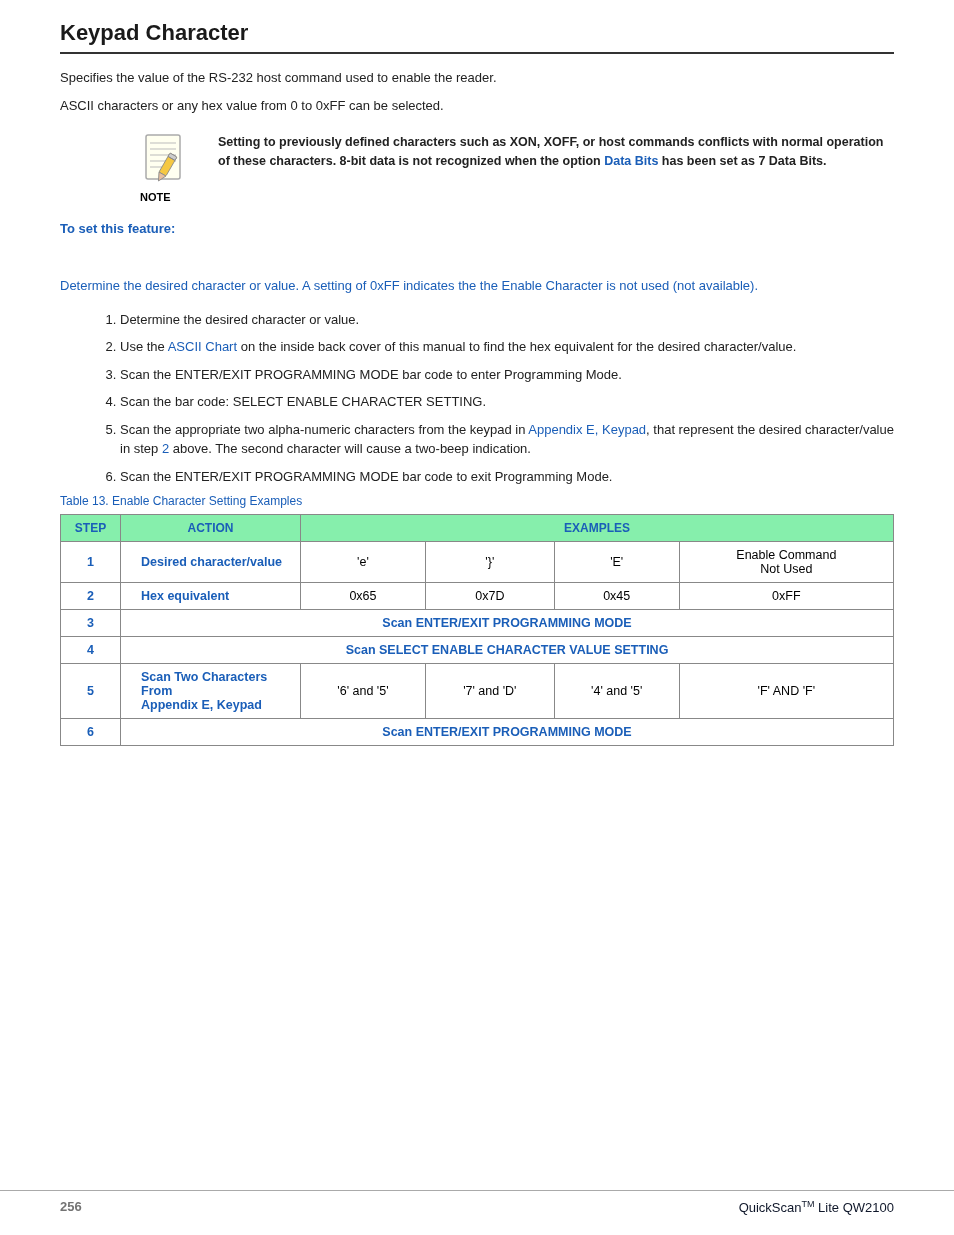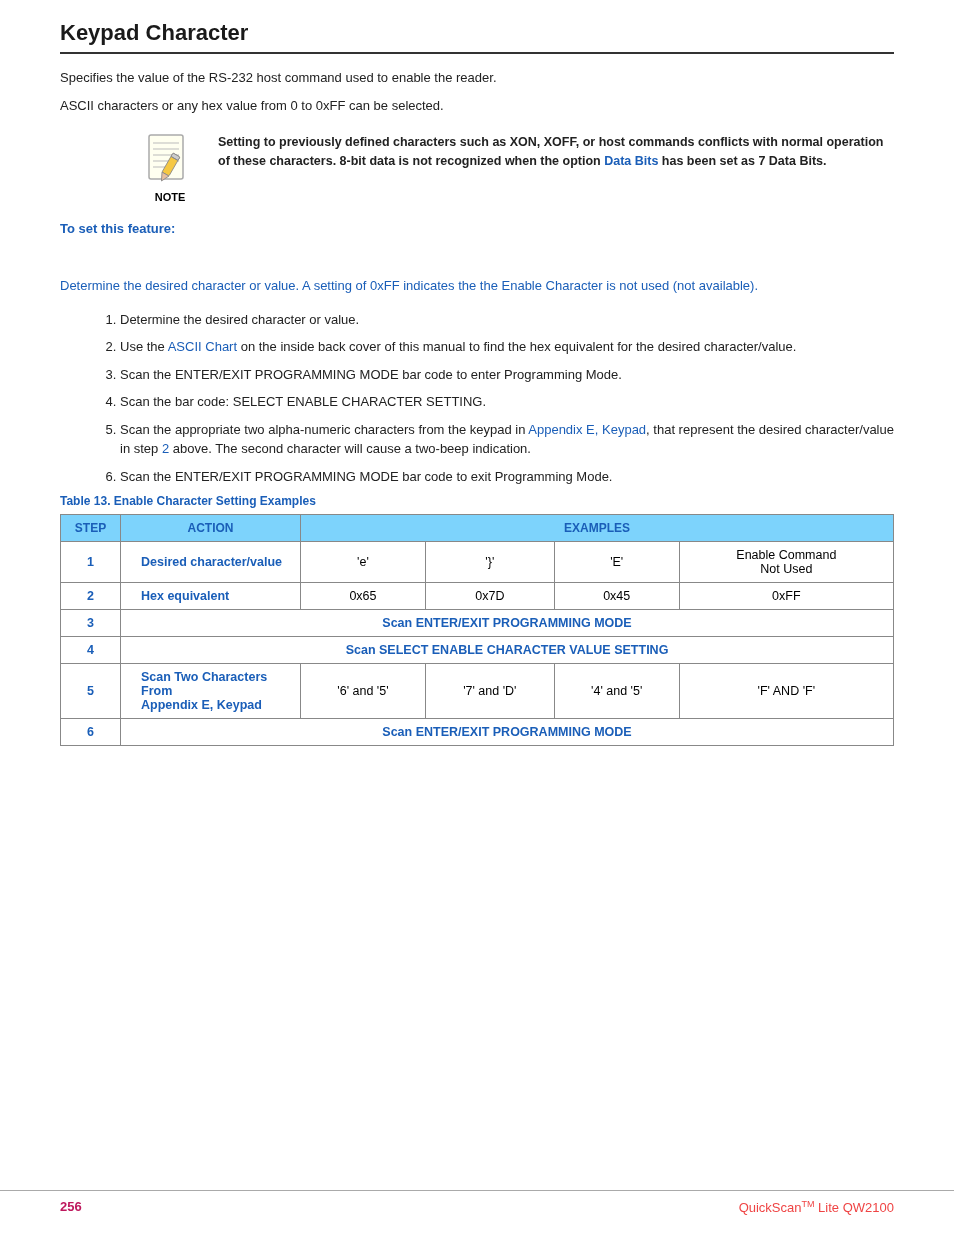--- a/index.html
+++ b/index.html
@@ -41,21 +41,20 @@
     }
     .note-box {
       display: flex;
       align-items: flex-start;
       margin: 18px 0 18px 80px;
       gap: 18px;
     }
     .note-icon {
       display: flex;
       flex-direction: column;
-      align-items: center;
       min-width: 60px;
     }
     .note-label {
       font-size: 11px;
       font-weight: bold;
       margin-top: 4px;
     }
     .note-text {
       font-size: 12.5px;
       font-weight: bold;
@@ -92,38 +91,38 @@
       line-height: 1.5;
     }
     .completes-text {
       font-size: 13px;
       color: #222;
       margin-bottom: 14px;
       line-height: 1.5;
     }
     .table-title {
       font-size: 12px;
-      font-weight: bold;
+      font-weight: normal;
       color: #1a5eb8;
       margin-bottom: 6px;
     }
     table {
       width: 100%;
       border-collapse: collapse;
       font-size: 12.5px;
       margin-bottom: 30px;
     }
     table th, table td {
       border: 1px solid #888;
       padding: 6px 8px;
       text-align: center;
       vertical-align: middle;
     }
     table thead th {
-      background: #7dd3fc;
+      background: #86efac;
       font-weight: bold;
       color: #1a5eb8;
       font-size: 12px;
       text-transform: uppercase;
     }
     table th.step-col {
       width: 60px;
       font-weight: bold;
       color: #1a5eb8;
       font-size: 12px;
@@ -162,25 +161,25 @@
       padding: 0 60px;
       display: flex;
       justify-content: space-between;
       align-items: center;
       border-top: 1px solid #aaa;
       padding-top: 8px;
     }
     .footer-page {
       font-size: 13px;
       font-weight: bold;
-      color: #be185d;
+      color: #737373;
     }
     .footer-product {
       font-size: 13px;
-      color: #ef4444;
+      color: #0f172a;
     }
     sup {
       font-size: 9px;
     }
   </style>
 </head>
 <body>
 
 <div class="page">
 

